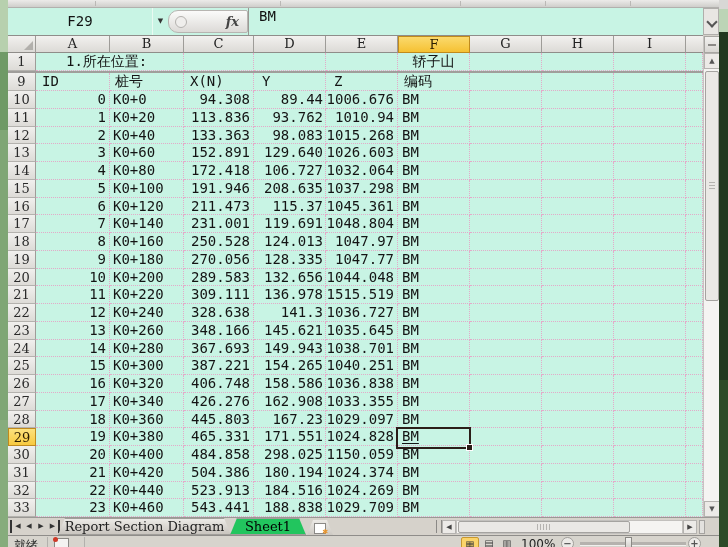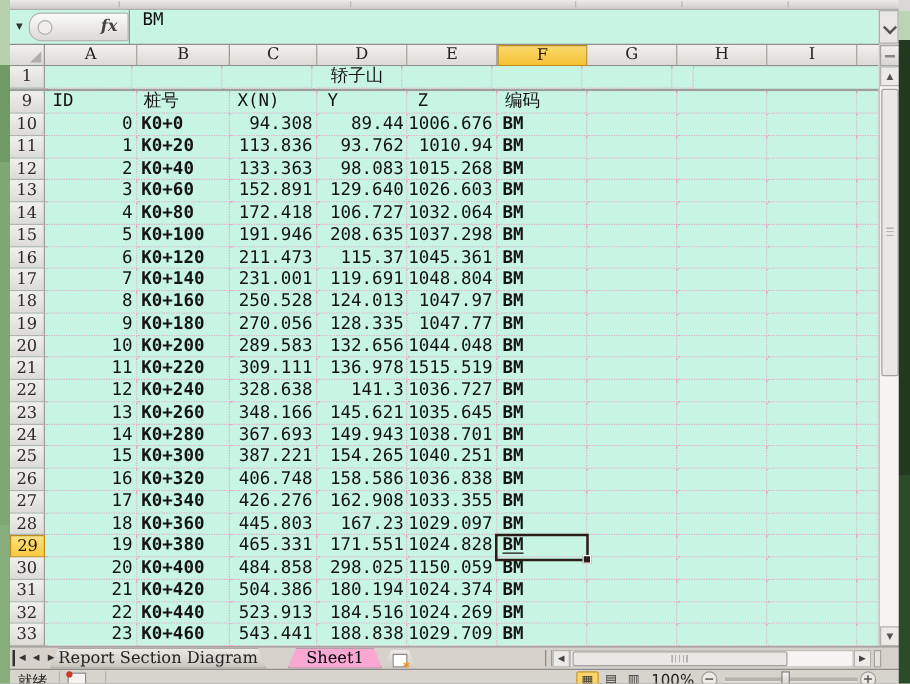--- a/index.html
+++ b/index.html
@@ -45,21 +45,21 @@
   .stub{flex:1;background:linear-gradient(180deg,#f2f1ef,#dcdad6);border-bottom:1px solid #8f8d89;box-sizing:border-box;}.w-a{width:74px}.w-b{width:74px}.w-c{width:70px}.w-d{width:72px}
   .w-e{width:72px}.w-f{width:72px}.w-g{width:72px}.w-h{width:72px}.w-i{width:72px}.w-p{width:17px}
   
   .sheet{position:absolute;left:8px;top:53px;width:695px;height:464px;background:#c8f4e4;}
   .row{display:flex;height:17.75px;}
   .row.h18{height:18px;}
   .cell{height:100%;box-sizing:border-box;flex:none;background:#c8f4e4;
     border-right:1px dotted #e3aac9;border-bottom:1px dotted #e3aac9;
     font:14px "DejaVu Sans Mono",monospace;color:#141414;line-height:17px;white-space:nowrap;overflow:visible;}
   .num{text-align:right;padding-right:3px;}
-  .txt{padding-left:3px;font-weight:bold;}
+  .txt{padding-left:3px;}
   .hpad{padding-left:6px;}
   .rh{width:28px;height:100%;box-sizing:border-box;flex:none;
     background:linear-gradient(180deg,#f1f0ee,#dddbd7);
     border-right:1px solid #9e9c98;border-bottom:1px solid #b4b2ae;
     font:13px "DejaVu Serif",serif;color:#2a2a2a;text-align:center;line-height:17px;}
   .rh.sel{background:linear-gradient(180deg,#fce27e,#f7c93f);border:1px solid #bf8a1e;color:#2a1c00;}
   .hidden-rows-sep{height:2px;background:#a09e9b;}
   .loc-a{padding-left:30px;}
   .loc-f{text-align:center;}
   .active-cell{text-decoration:underline;text-underline-offset:2px;}
@@ -81,21 +81,21 @@
   .vs-grip{position:absolute;left:3px;right:3px;top:50%;height:8px;margin-top:-4px;
     background:repeating-linear-gradient(180deg,#b5b3b0 0 1px,transparent 1px 3px);}
   
   .tabbar{position:absolute;left:8px;top:517px;width:711px;height:18px;background:#d6d2cb;
     border-top:1px solid #9a9894;box-sizing:border-box;}
   .tnav{position:absolute;top:2px;width:12px;height:13px;text-align:center;font-size:7px;line-height:13px;color:#333;}
   .tab{position:absolute;top:0;height:17px;line-height:16px;text-align:center;
     font:13px "DejaVu Serif",serif;color:#222;
     clip-path:polygon(7px 0,calc(100% - 7px) 0,100% 100%,0 100%);
     background:linear-gradient(180deg,#eceae6,#c9c5bf);border:1px solid #a09e9a;box-sizing:border-box;}
-  .tab.active{background:#f9a8d4;z-index:2;color:#000;}
+  .tab.active{background:#22c55e;z-index:2;color:#000;}
   .tab-insert{position:absolute;top:2px;height:15px;width:26px;
     clip-path:polygon(6px 0,calc(100% - 6px) 0,100% 100%,0 100%);
     background:linear-gradient(180deg,#eceae6,#cdc9c3);}
   .sheet-ico{position:absolute;left:7px;top:3px;width:10px;height:9px;background:#fff;border:1px solid #8b8986;}
   .sheet-ico i{position:absolute;right:-3px;bottom:-3px;font-size:7px;color:#e8952d;font-style:normal;}
   .tab-split{position:absolute;top:2px;width:4px;height:13px;border-left:1px solid #8b8986;border-right:1px solid #8b8986;}
   .hs-left,.hs-right{position:absolute;top:2px;width:14px;height:14px;background:#eceae7;
     border:1px solid #b5b3b0;box-sizing:border-box;text-align:center;font-size:7px;line-height:12px;color:#444;}
   .hs-track{position:absolute;top:2px;height:14px;background:#f5f4f2;border:1px solid #c2c0bd;box-sizing:border-box;}
   .hs-thumb{position:absolute;top:3px;height:12px;background:#eae8e5;border:1px solid #a5a3a0;
@@ -130,20 +130,21 @@
 
   <div class="ribbon-strip">
     <i style="left:95px"></i>
       <i style="left:280px"></i>
       <i style="left:460px"></i>
       <i style="left:545px"></i>
       <i style="left:630px"></i>
   </div>
 
   <div class="formula-row">
+    <div class="name-box">F29</div>
     <div class="nb-drop">▼</div>
     <div class="fx-capsule">
       <span class="fx-circle"></span>
       <span class="fx-label">fx</span>
     </div>
     <div class="formula-area">BM</div>
   </div>
   <div class="fx-expand">
       <span class="chev"></span>
     </div>
@@ -161,20 +162,21 @@
       <div class="ch w-f sel">F</div>
       <div class="ch w-g">G</div>
       <div class="ch w-h">H</div>
       <div class="ch w-i">I</div>
       <div class="stub"></div>
   </div>
 
   <div class="sheet">
     <div class="row h18">
       <div class="rh">1</div>
+      <div class="cell loc-a" style="width:148px">1.所在位置:</div>
       <div class="cell w-c"></div>
       <div class="cell w-d"></div>
       <div class="cell w-e"></div>
       <div class="cell w-f loc-f">轿子山</div>
       <div class="cell w-g"></div>
       <div class="cell w-h"></div>
       <div class="cell w-i"></div>
       <div class="cell w-p"></div>
     </div>
     <div class="hidden-rows-sep"></div>
@@ -520,21 +522,21 @@
         <span class="vs-grip"></span>
       </div>
     <div class="vs-down">▼</div>
   </div>
 
   <div class="tabbar">
     <div class="tnav" style="left:2px;border-left:2px solid #333">◀</div>
     <div class="tnav" style="left:15px">◀</div>
     <div class="tnav" style="left:27px">▶</div>
     <div class="tnav" style="left:39px;border-right:2px solid #333;width:11px">▶</div>
-    <div class="tab" style="left:32px;width:173px">Report Section Diagram</div>
+    <div class="tab" style="left:50px;width:173px">Report Section Diagram</div>
     <div class="tab active" style="left:222px;width:76px">Sheet1</div>
     <div class="tab-insert" style="left:299px">
       <span class="sheet-ico">
           <i>✱</i>
         </span>
     </div>
     <div class="tab-split" style="left:428px"></div>
     <div class="hs-left" style="left:434px">◀</div>
     <div class="hs-track" style="left:448px;width:227px"></div>
     <div class="hs-thumb" style="left:450px;width:172px">

